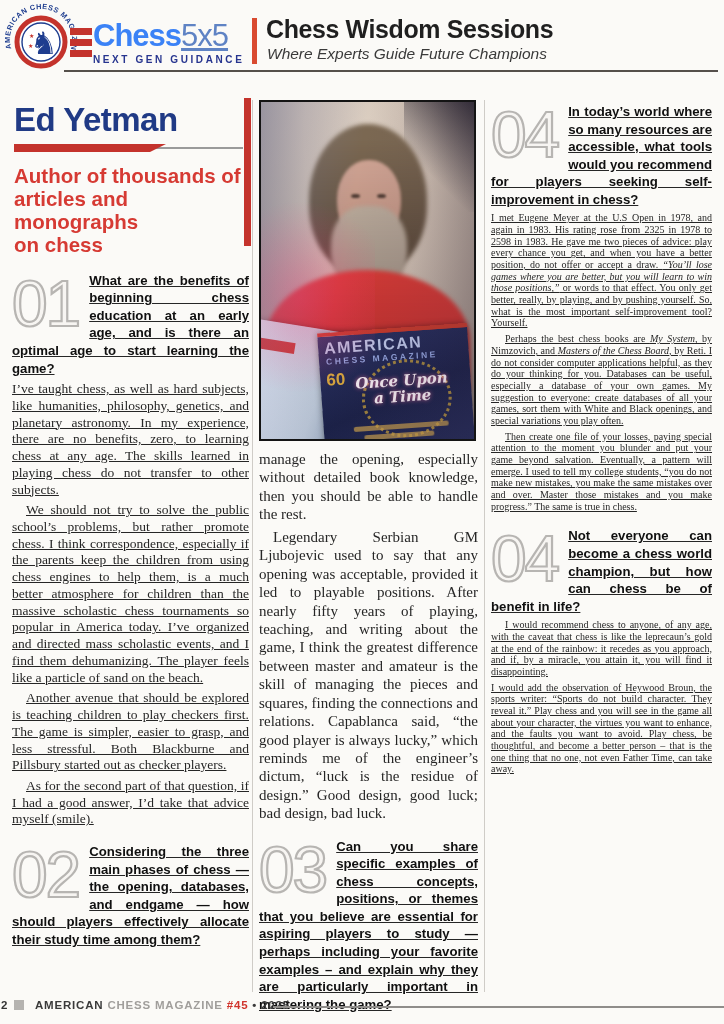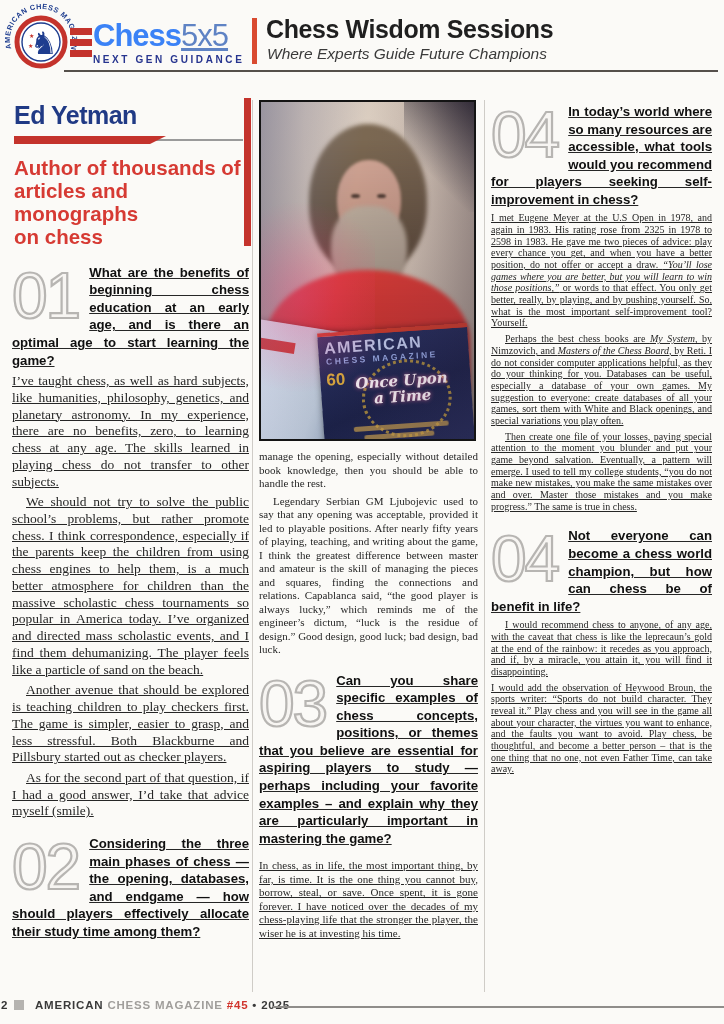--- a/index.html
+++ b/index.html
@@ -23,39 +23,39 @@
   
   .col{position:absolute;}
   .col1{left:12px;top:101px;width:237px;}
   .col2{left:259px;top:100px;width:219px;}
   .col3{left:491px;top:103px;width:221px;}
   .divider{position:absolute;width:1px;background:#cfccc7;top:100px;height:892px;}
   .div1{left:252px;} .div2{left:484px;}
   .red-accent{position:absolute;left:244px;top:98px;width:7px;height:148px;background:#c4332c;}
 
   
-  .profile-name{font-family:"Liberation Sans",sans-serif;font-weight:800;font-size:25px;
+  .profile-name{font-family:"Liberation Sans",sans-serif;font-weight:800;font-size:33px;
                 color:#203a85;letter-spacing:-0.5px;line-height:1;margin:2px 0 8px 2px;}
   .name-rule{position:relative;height:9px;margin:0 4px 12px 2px;}
   .name-rule .gray-line{position:absolute;left:0;right:2px;top:3px;height:1.5px;background:#9a9a9a;}
   .name-rule .red-slash{position:absolute;left:0;top:0;width:152px;height:8px;background:#c4332c;
                         clip-path:polygon(0 0,100% 0,calc(100% - 16px) 100%,0 100%);}
   .profile-tag{font-family:"Liberation Sans",sans-serif;font-weight:bold;font-size:20.5px;
                color:#d63a33;line-height:1.12;white-space:pre-line;margin:0 0 11px 2px;}
 
   
   .qa{margin-top:15px;text-decoration:underline;}
   .qnum{float:left;margin:3px 10px 2px 0;font-family:"Liberation Sans",sans-serif;
         font-size:64px;line-height:.92;font-weight:400;letter-spacing:-2px;
         color:#f7f5f2;-webkit-text-stroke:2.2px #b7b5b2;}
   .qtext{margin:0;font-family:"Liberation Sans",sans-serif;font-weight:bold;font-size:13.2px;
          line-height:1.33;color:#101010;text-align:justify;}
   .ans{margin:4px 0 0 0;text-align:justify;}
   .col1 .ans{font-size:13.5px;line-height:1.24;}
-  .col2 .ans{font-size:11px;line-height:1.23;}
+  .col2 .ans{font-size:15px;line-height:1.23;}
   .col3 .ans{font-size:10px;line-height:1.17;}
   .ind{text-indent:14px;}
   .it{font-style:italic;}
   .gap-top{margin-top:12px;}
 
   
   .photo-frame{position:relative;width:213px;height:337px;border:2px solid #141414;overflow:hidden;
                background:#b3a4a2;margin:0 0 9px 0;}
   .ph{position:absolute;}
   .ph-chair{inset:0;background:radial-gradient(ellipse at 50% 10%,#dccfc2 0%,#c8b9ac 42%,#a2948b 75%,#8a7d75 100%);}

